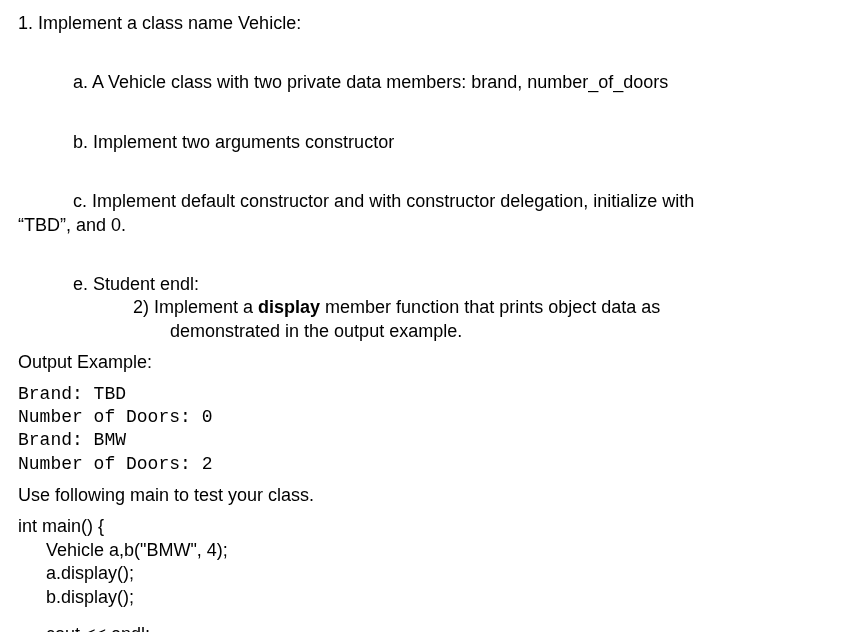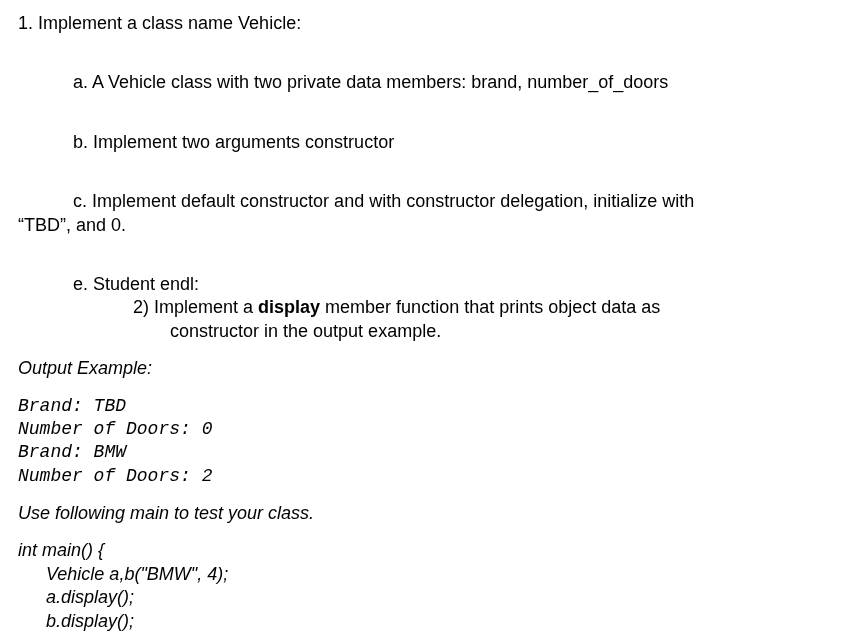--- a/index.html
+++ b/index.html
@@ -15,37 +15,37 @@
   }
   .mono {
     font-family: "Courier New", Courier, monospace;
   }
   .bold {
     font-weight: bold;
   }
   .indent1 { padding-left: 55px; margin-top: 36px; }
   .indent2 { padding-left: 115px; }
   .indent2b { padding-left: 152px; }
-  .section { margin-top: 14px; font-style: italic; }
+  .section { margin-top: 8px; }
   .code-indent { padding-left: 28px; }
 </style>
 </head>
 <body>
 
 <div>
   <div>1. Implement a class name Vehicle:</div>
   <div class="indent1">a. A Vehicle class with two private data members: brand, number_of_doors</div>
   <div class="indent1">b. Implement two arguments constructor</div>
   <div class="indent1">c. Implement default constructor and with constructor delegation, initialize with</div>
   <div>“TBD”, and 0.</div>
   <div class="indent1">e. Student endl:</div>
   <div class="indent2">
     <span>2) Implement a </span><span class="bold">display</span><span> member function that prints object data as</span>
   </div>
-  <div class="indent2b">constructor in the output example.</div>
+  <div class="indent2b">demonstrated in the output example.</div>
 </div>
 
 <div class="section">Output Example:</div>
 
 <div class="section mono">
   <div>Brand: TBD</div>
   <div>Number of Doors: 0</div>
   <div>Brand: BMW</div>
   <div>Number of Doors: 2</div>
 </div>

